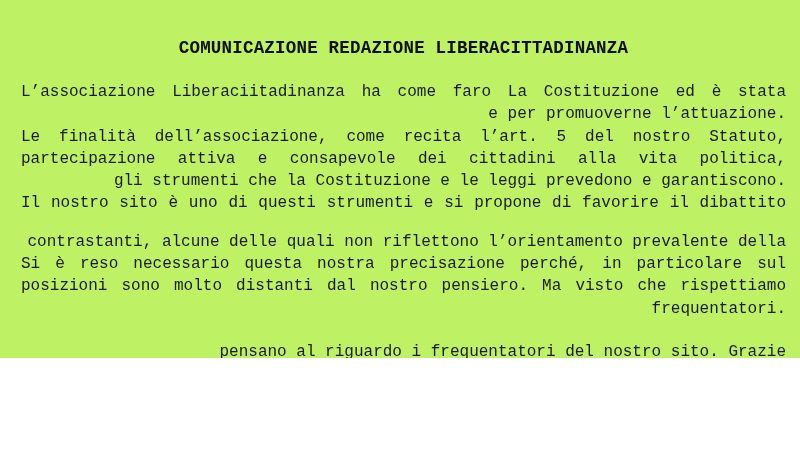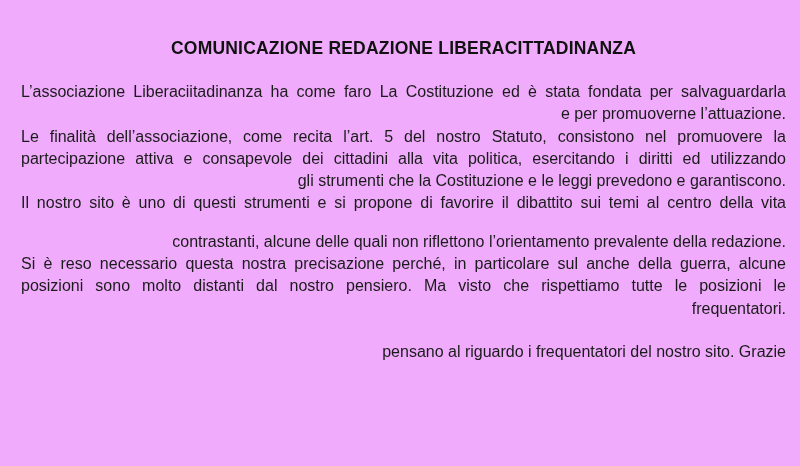--- a/index.html
+++ b/index.html
@@ -4,24 +4,24 @@
 <style>
   html, body {
     margin: 0;
     padding: 0;
     background: #ffffff;
   }
   .page {
     position: relative;
     box-sizing: border-box;
     width: 800px;
-    height: 466px;
-    background: #f0abfc;
+    height: 358px;
+    background: #bef264;
     padding: 36px 14px 0 21px;
-    font-family: Liberation Sans, sans-serif;
+    font-family: Liberation Mono, monospace;
     color: #1b1b1b;
     overflow: hidden;
   }
   .title {
     margin: 0 0 21px 0;
     font-size: 17.5px;
     line-height: 24px;
     font-weight: bold;
     text-align: center;
     color: #111111;

